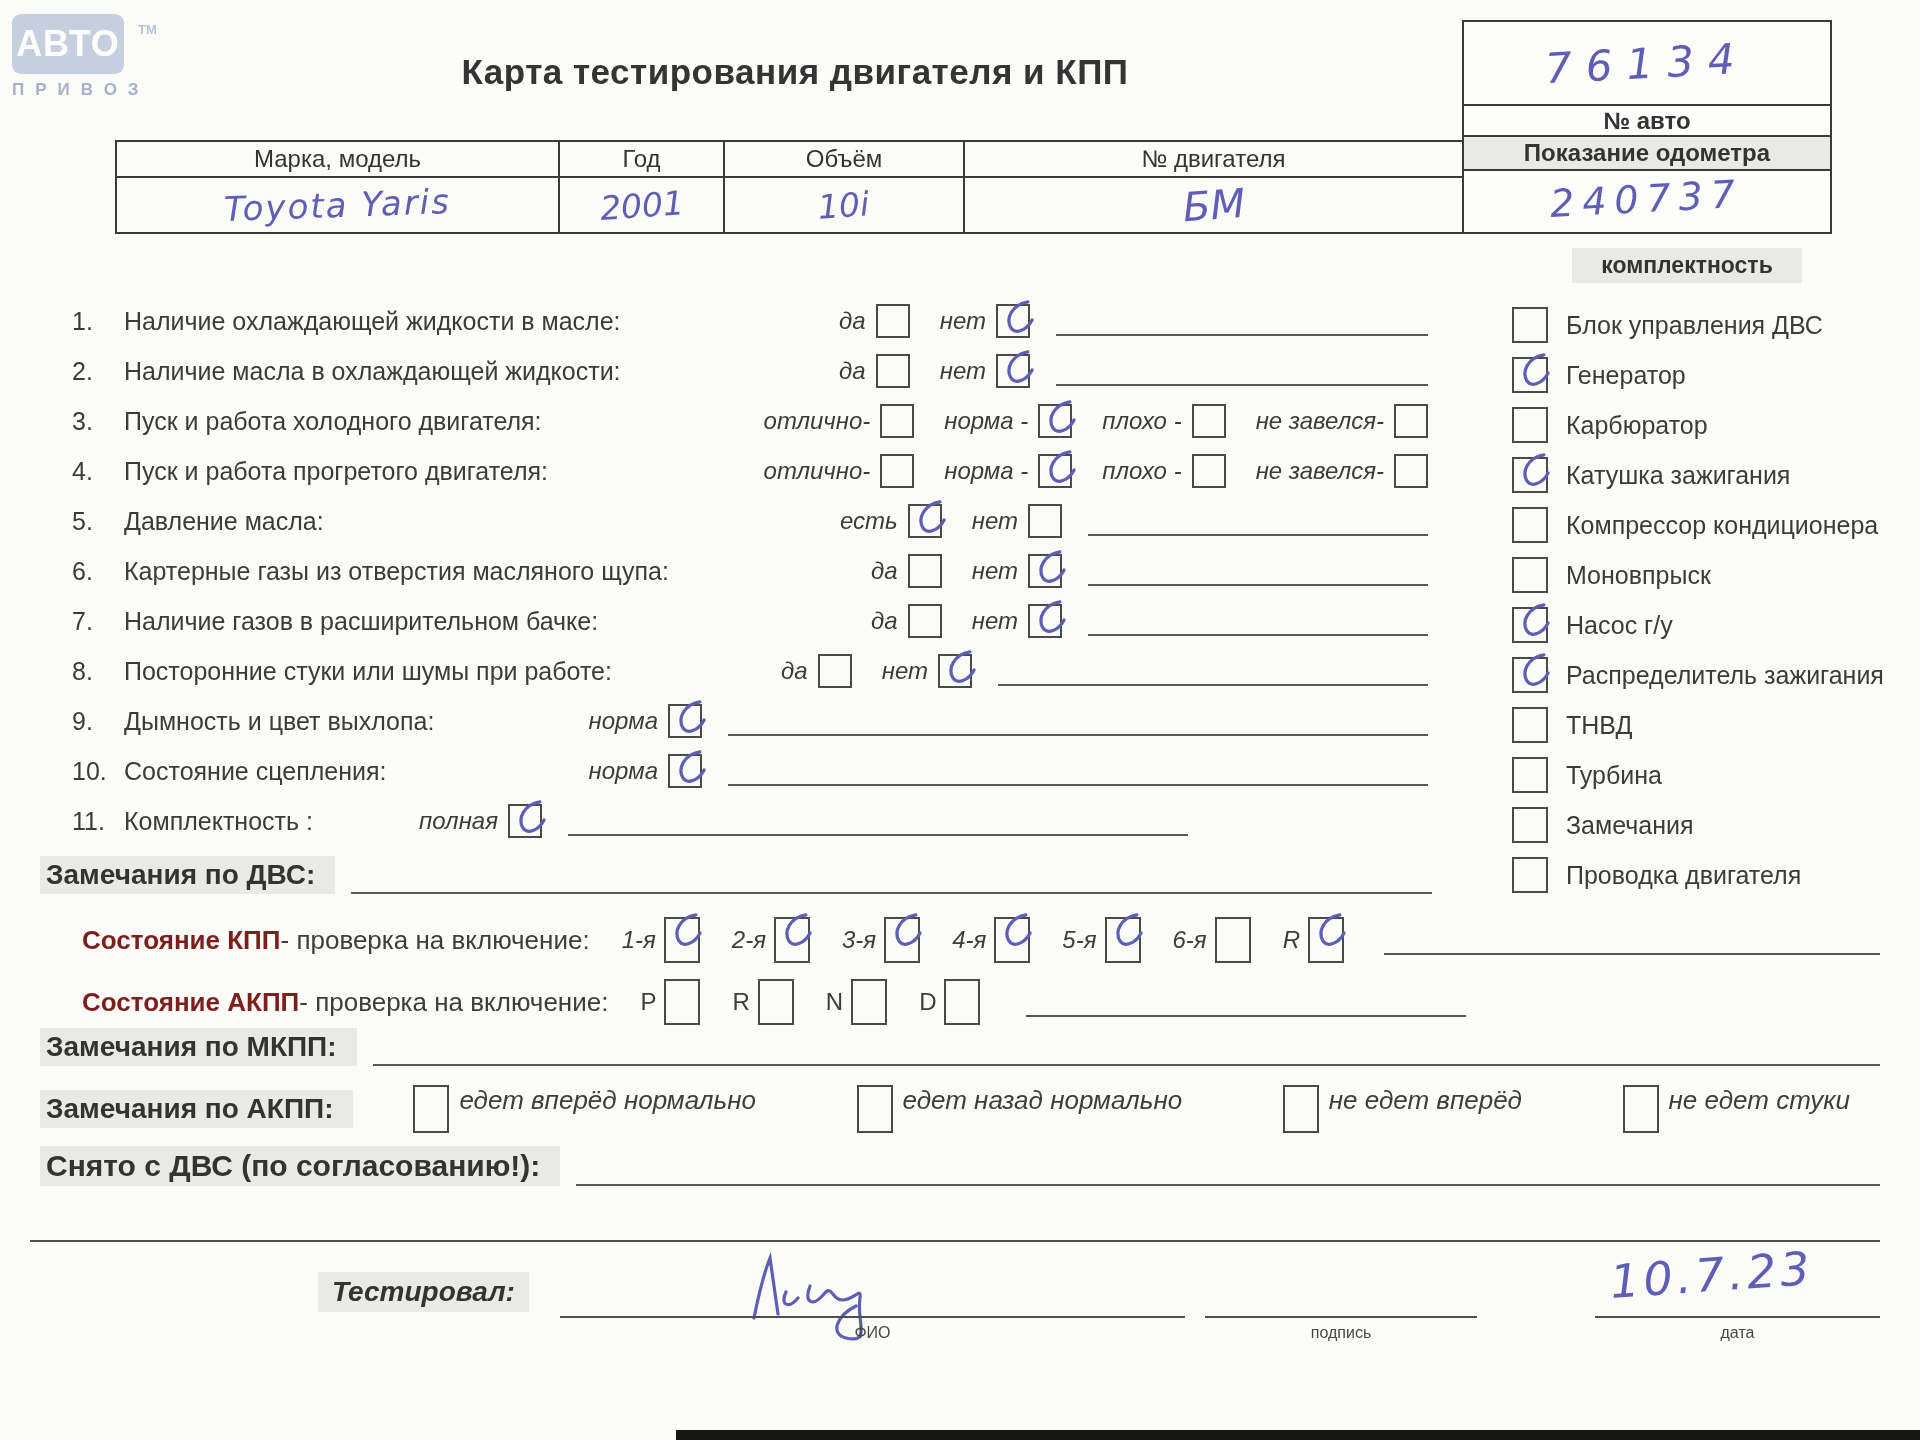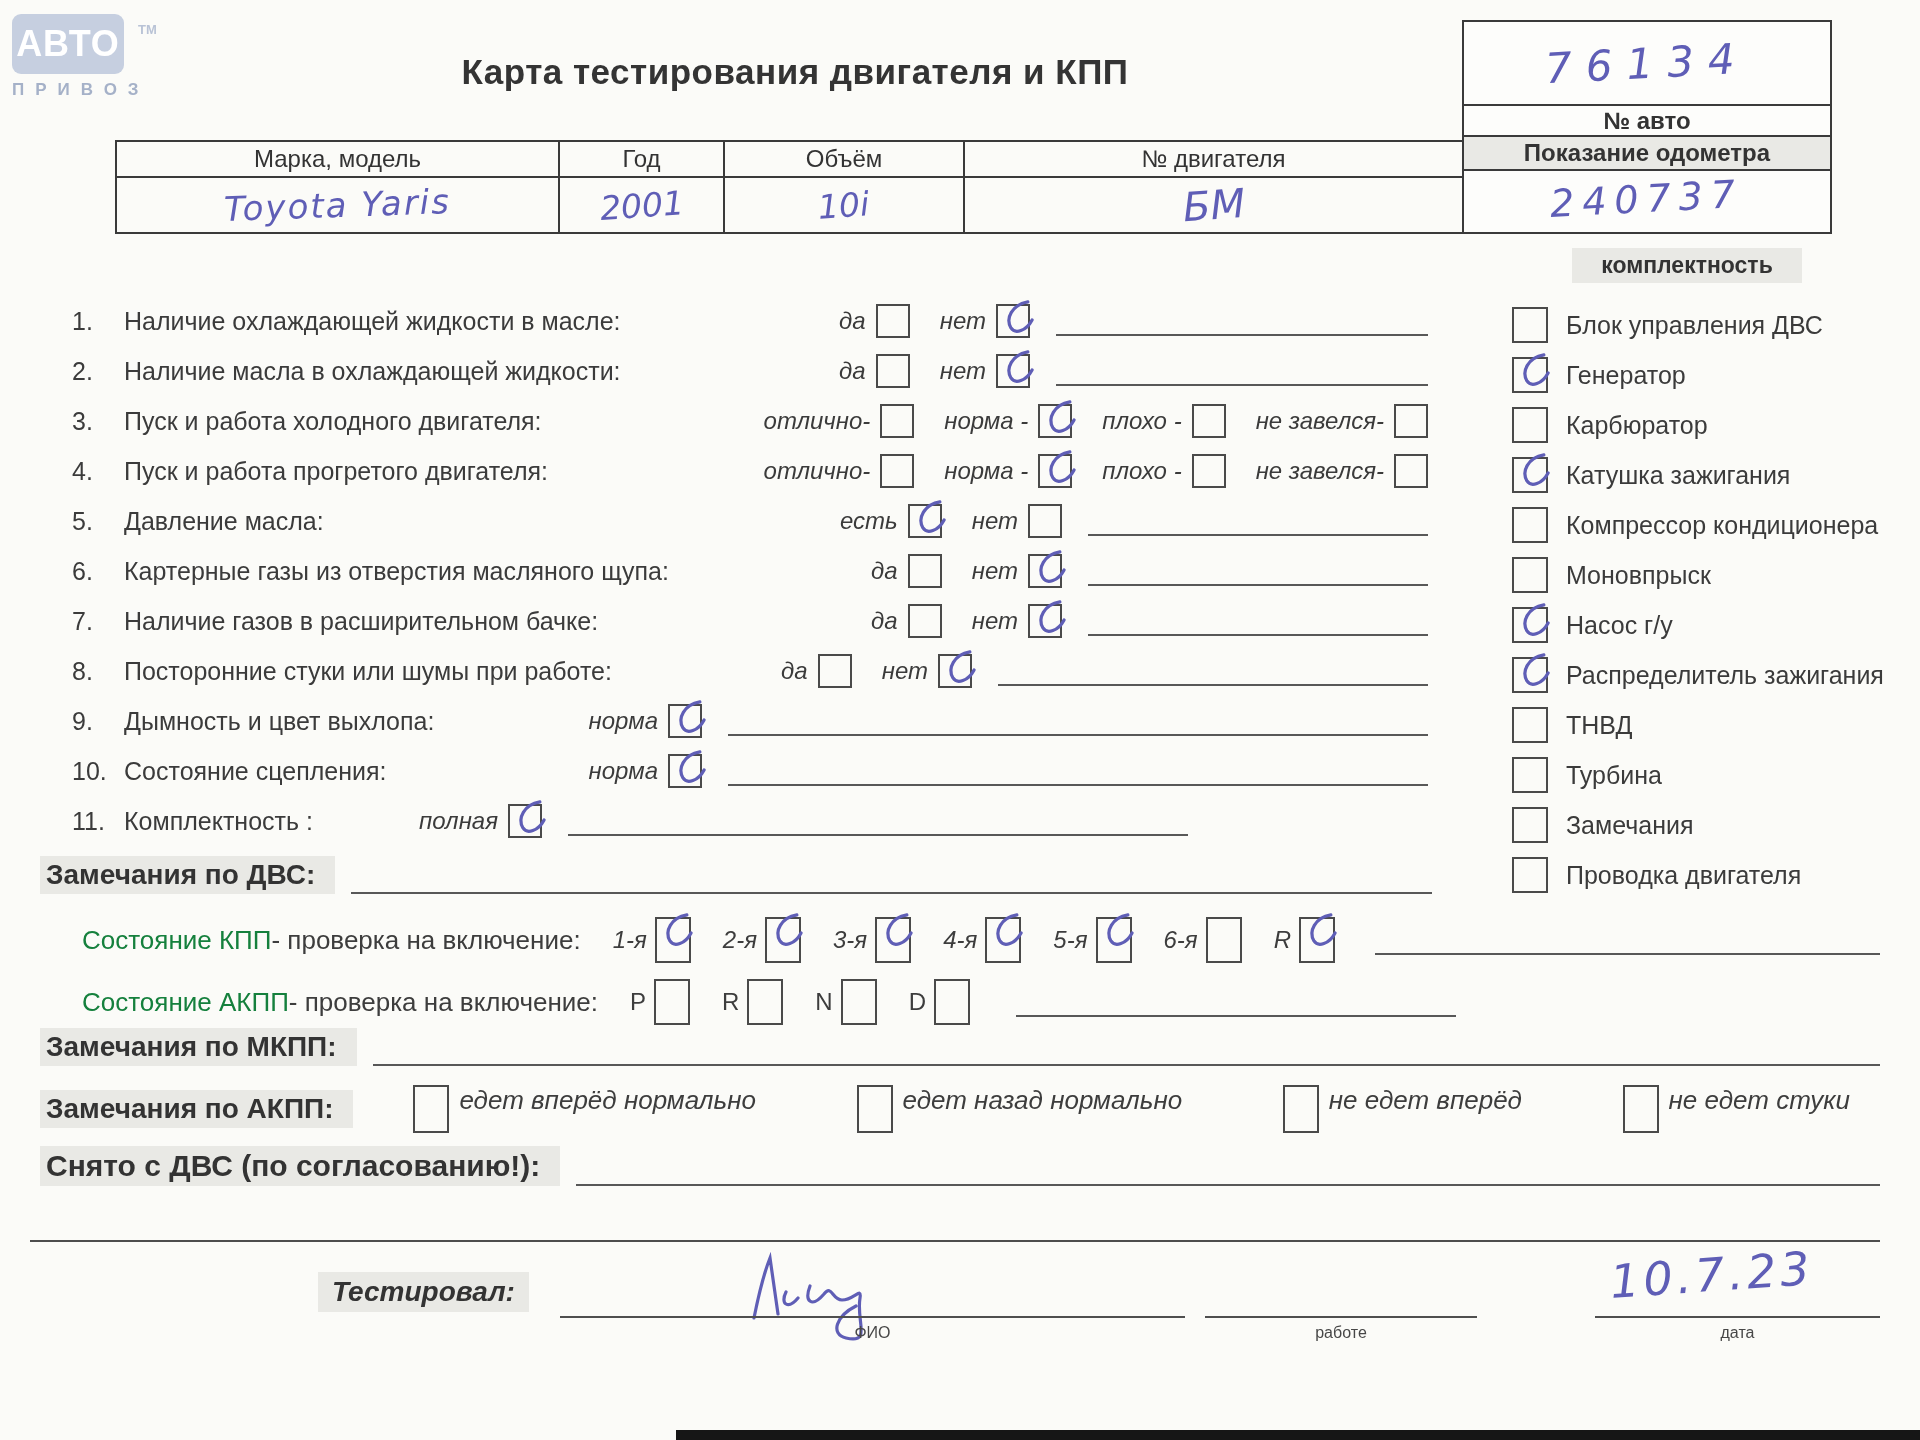--- a/index.html
+++ b/index.html
@@ -69,21 +69,21 @@
   .eq-row{display:flex;align-items:center;height:50px;font-size:25px;color:#3b3b3b}
   .eq-label{margin-left:18px;white-space:nowrap}
 
   
   .remark{display:flex;align-items:flex-end}
   .rlabel{font-weight:bold;font-size:28px;color:#333;padding:3px 20px 3px 6px;white-space:nowrap}
   .remark .wline{flex:1;margin-left:16px}
 
   
   .kpprow{display:flex;align-items:center;font-size:26px}
-  .kpp-bold{font-weight:normal;color:#15803d;white-space:nowrap}
+  .kpp-bold{font-weight:bold;color:#7f1d1d;white-space:nowrap}
   .kpp-rest{white-space:nowrap}
   .gear{display:flex;align-items:center;margin-left:32px}
   .glabel{font-size:24px;margin-right:8px;white-space:nowrap}
   .glabel.it{font-style:italic}
   .kpprow .wline{flex:1;margin-left:40px}
   .kpprow .wline.fixed{flex:none}
 
   
   .akrow{display:flex;align-items:center;justify-content:space-between}
   .ak-opt{display:flex;align-items:flex-start}
@@ -506,19 +506,19 @@
 <div class="abs tested shade" style="left:318px;top:1272px">Тестировал:</div>
 
 <svg class="abs" style="left:730px;top:1244px" width="260" height="100" viewBox="0 0 260 100">
   <path d="M24 74 C30 44 36 24 40 14 L48 70 M56 48 C50 60 58 66 68 54 M80 42 C74 58 82 64 94 50 C102 40 102 56 112 56 C124 56 132 42 130 54 C126 78 142 100 116 94 C100 90 106 72 126 62" fill="none" stroke="#5f5eb6" stroke-width="3.2" stroke-linecap="round"></path>
 </svg>
 
 <div class="abs sig-line" style="left:560px;top:1290px;width:625px;height:28px"></div>
 <div class="abs caption" style="left:560px;top:1324px;width:625px">ФИО</div>
 
 <div class="abs sig-line" style="left:1205px;top:1290px;width:272px;height:28px"></div>
-<div class="abs caption" style="left:1205px;top:1324px;width:272px">работе</div>
+<div class="abs caption" style="left:1205px;top:1324px;width:272px">подпись</div>
 
 <div class="abs hw hw-date" style="left:1610px;top:1248px">10.7.23</div>
 <div class="abs sig-line" style="left:1595px;top:1290px;width:285px;height:28px"></div>
 <div class="abs caption" style="left:1595px;top:1324px;width:285px">дата</div>
 
 <div class="abs scan-edge" style="left:676px;top:1430px;width:1244px;height:10px"></div>
 
 </body></html>

